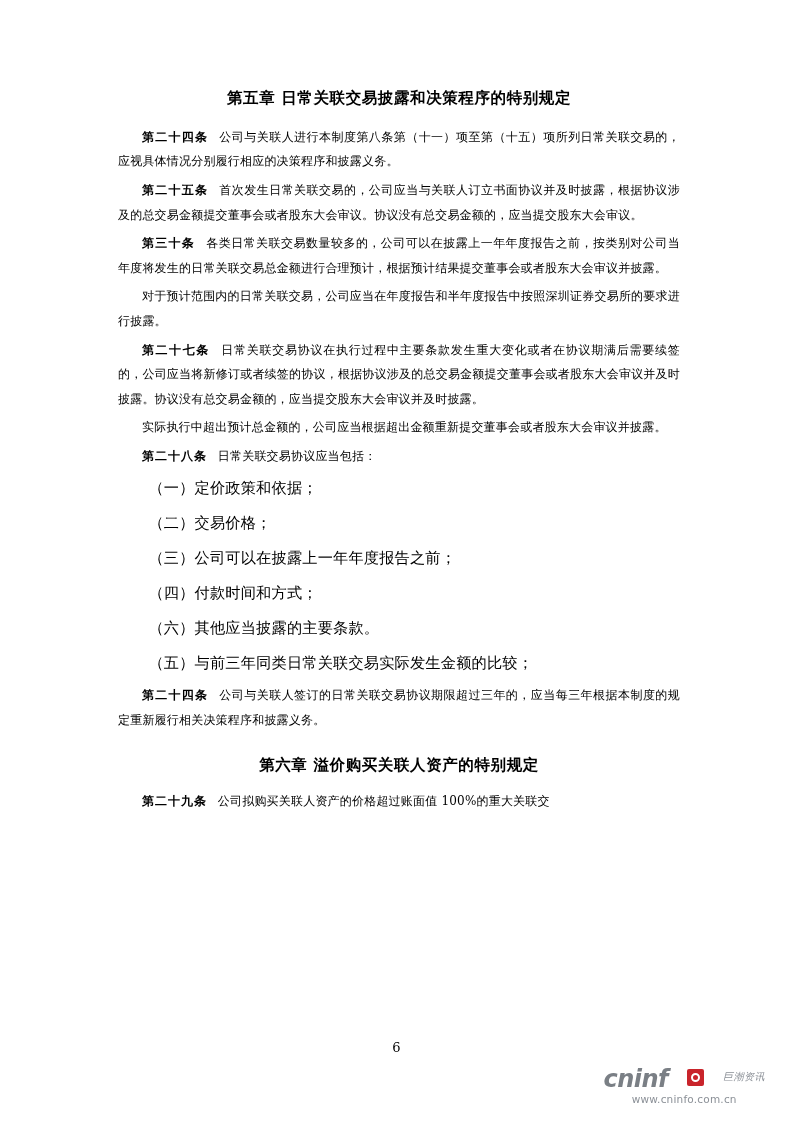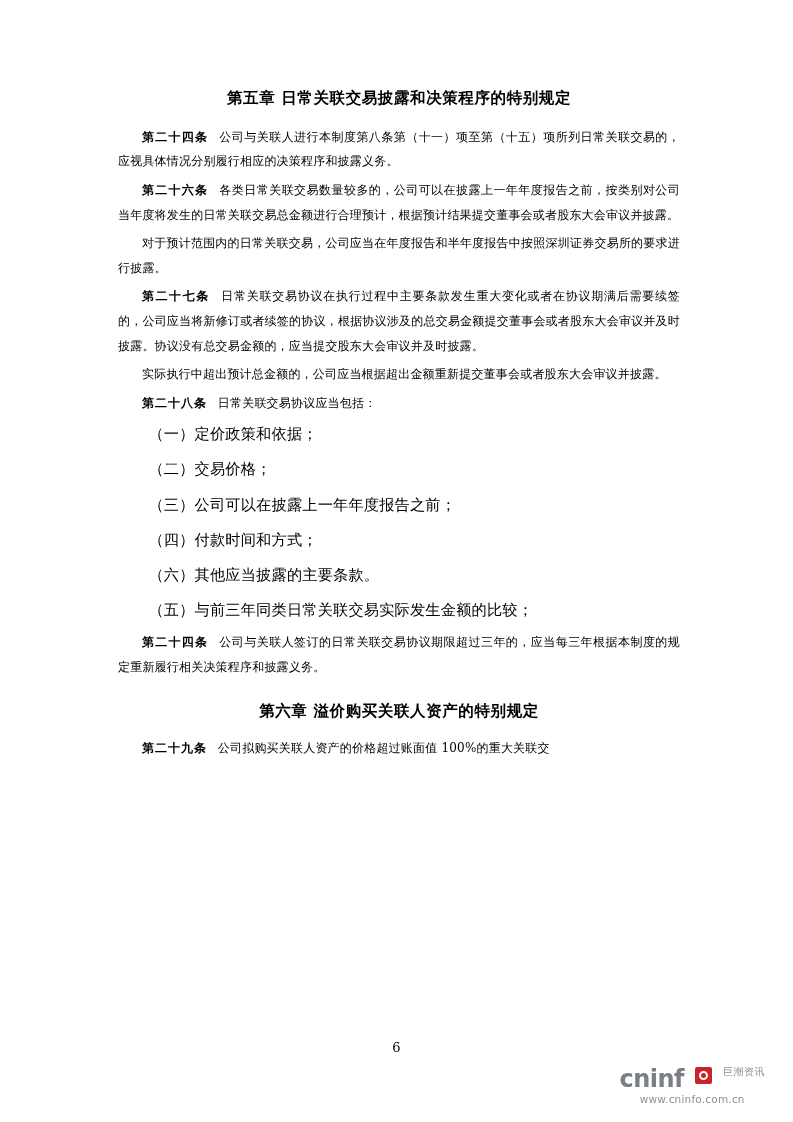--- a/index.html
+++ b/index.html
@@ -75,22 +75,23 @@
   }
   .watermark {
     position: absolute;
     right: 28px;
     bottom: 18px;
     text-align: left;
     line-height: 1;
   }
   .wm-row {
     display: flex;
-    align-items: flex-start;
-    gap: 11px;
+    align-items: center;
+    gap: 19px;
+    font-style: italic;
   }
   .wm-logo {
     font-family: "DejaVu Sans", "Liberation Sans", sans-serif;
     font-size: 24px;
     font-weight: bold;
     color: #7a7f85;
     letter-spacing: -0.5px;
   }
   .wm-mark {
     display: inline-block;
@@ -133,23 +134,26 @@
 
 <div class="page">
   <div class="content">
 
     <div class="heading">第五章    日常关联交易披露和决策程序的特别规定</div>
 
     <p class="para">
       <span class="art">第二十四条</span><span class="gap"></span><span>公司与关联人进行本制度第八条第（十一）项至第（十五）项所列日常关联交易的，应视具体情况分别履行相应的决策程序和披露义务。</span>
     </p>
 
+    <p class="para">
+      <span class="art">第二十五条</span><span class="gap"></span><span>首次发生日常关联交易的，公司应当与关联人订立书面协议并及时披露，根据协议涉及的总交易金额提交董事会或者股东大会审议。协议没有总交易金额的，应当提交股东大会审议。</span>
+    </p>
 
     <p class="para">
-      <span class="art">第二十六条</span><span class="gap"></span><span>各类日常关联交易数量较多的，公司可以在披露上一年年度报告之前，按类别对公司当年度将发生的日常关联交易总金额进行合理预计，根据预计结果提交董事会或者股东大会审议并披露。</span>
+      <span class="art">第三十条</span><span class="gap"></span><span>各类日常关联交易数量较多的，公司可以在披露上一年年度报告之前，按类别对公司当年度将发生的日常关联交易总金额进行合理预计，根据预计结果提交董事会或者股东大会审议并披露。</span>
     </p>
 
     <p class="para">对于预计范围内的日常关联交易，公司应当在年度报告和半年度报告中按照深圳证券交易所的要求进行披露。</p>
 
     <p class="para">
       <span class="art">第二十七条</span><span class="gap"></span><span>日常关联交易协议在执行过程中主要条款发生重大变化或者在协议期满后需要续签的，公司应当将新修订或者续签的协议，根据协议涉及的总交易金额提交董事会或者股东大会审议并及时披露。协议没有总交易金额的，应当提交股东大会审议并及时披露。</span>
     </p>
 
     <p class="para">实际执行中超出预计总金额的，公司应当根据超出金额重新提交董事会或者股东大会审议并披露。</p>
 

